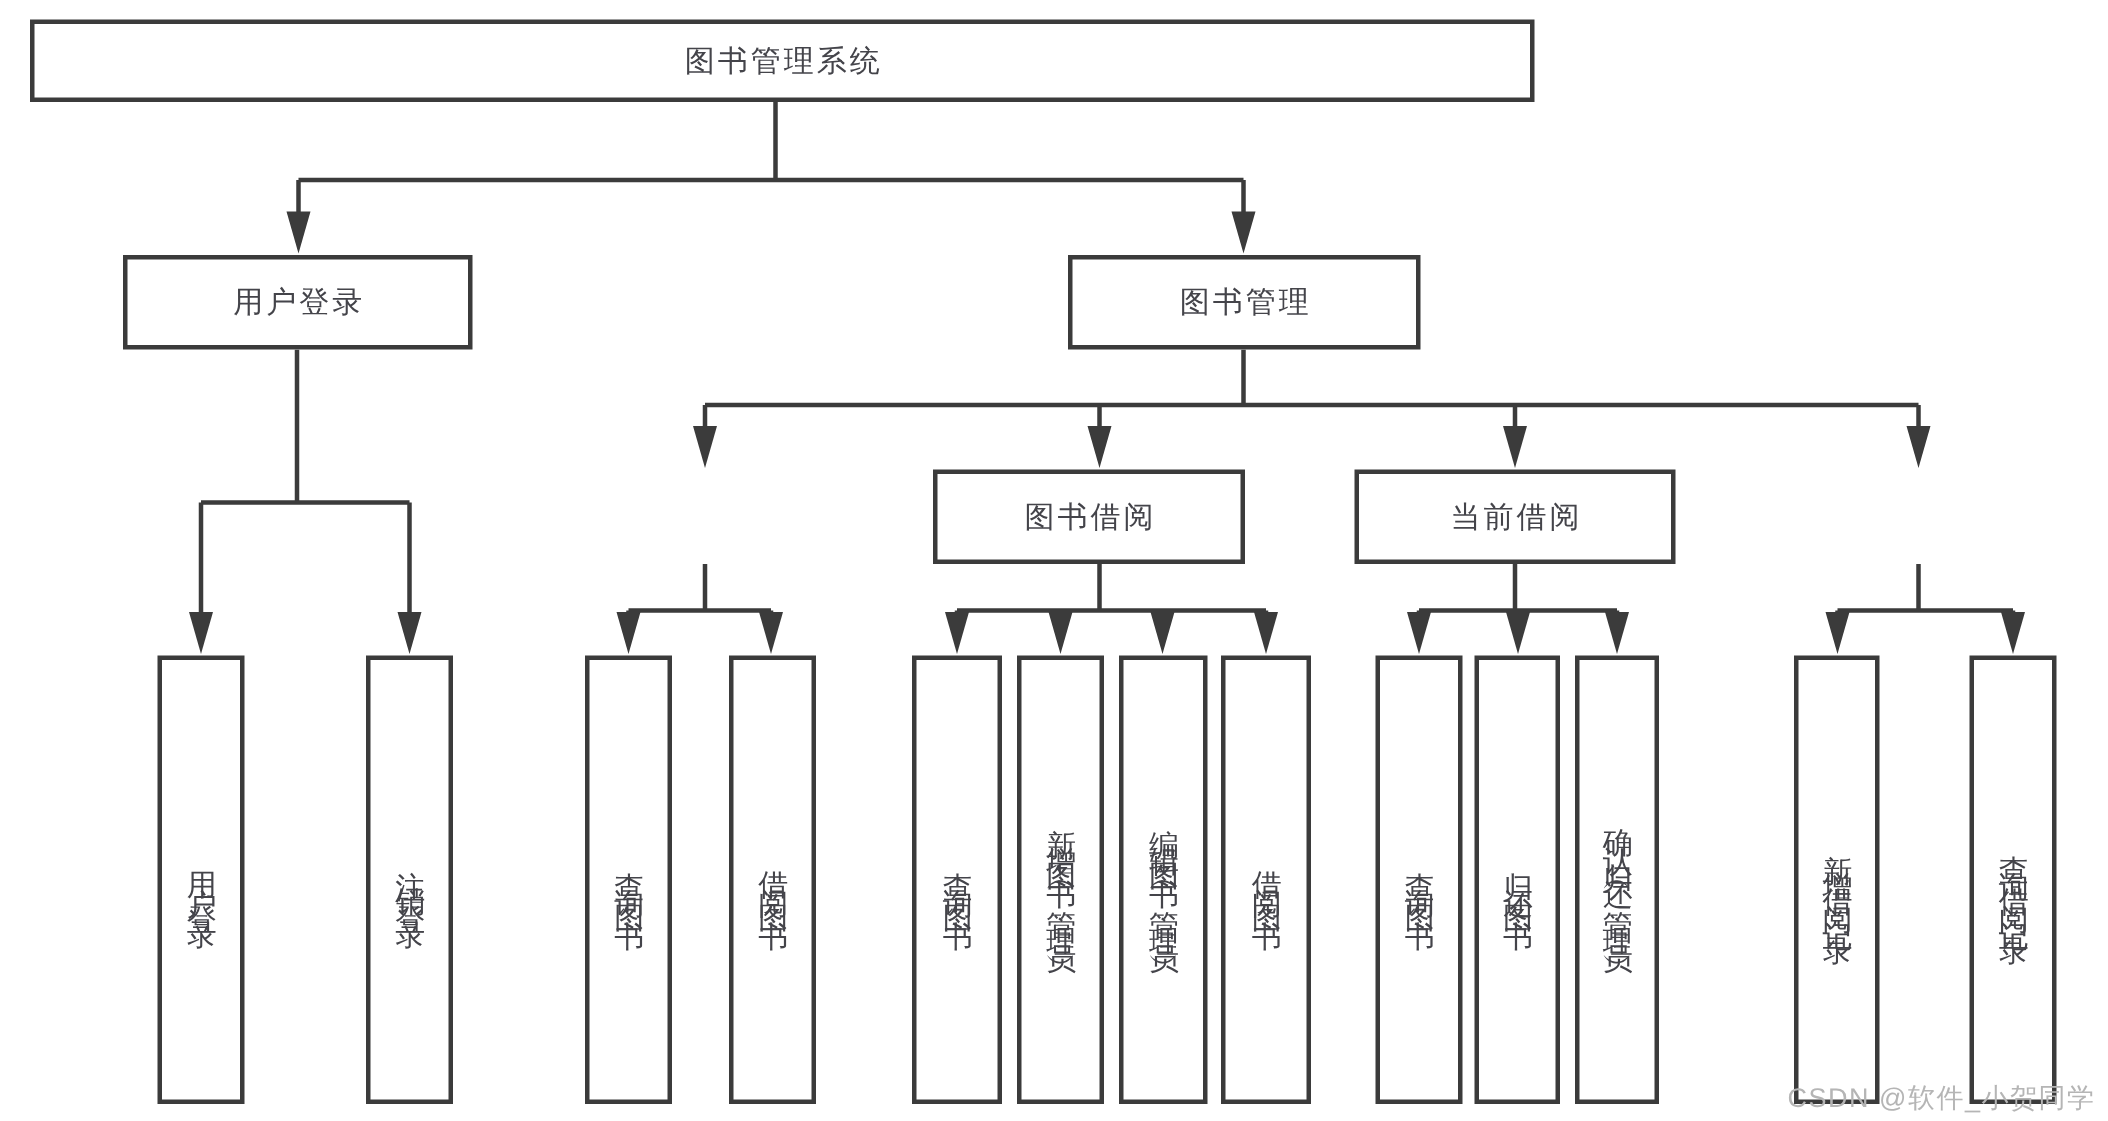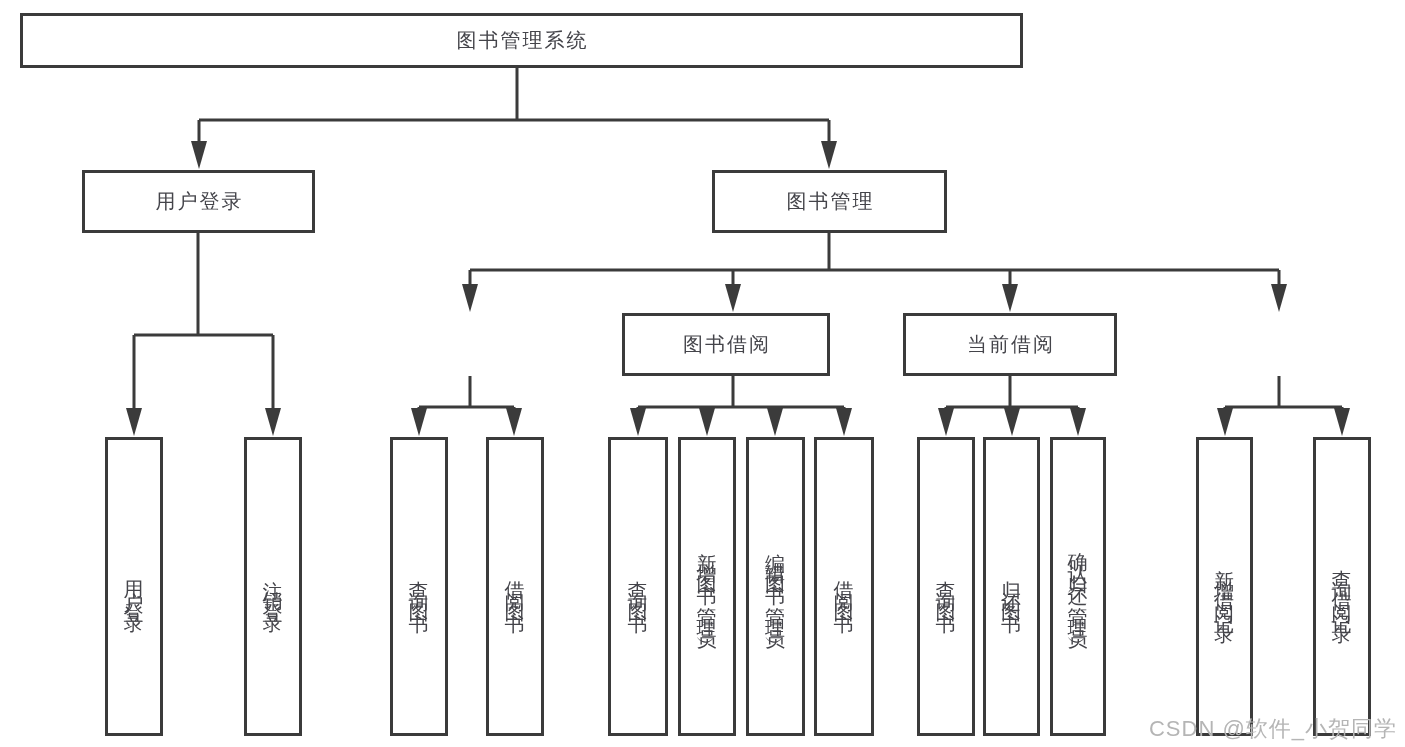--- a/index.html
+++ b/index.html
@@ -35,21 +35,21 @@
     writing-mode:vertical-rl;
     text-orientation:mixed;
     letter-spacing:11px;
     line-height:1;
     white-space:normal;
   }
   .watermark{
     position:absolute;
     right:8px;bottom:3px;
     color:var(--watermark);
-    font-size:22px;
+    font-size:18px;
     letter-spacing:1px;
     pointer-events:none;
   }
 </style>
 </head>
 <body>
 
 <div class="canvas">
 
   <svg class="connectors" viewBox="0 0 1405 747">

